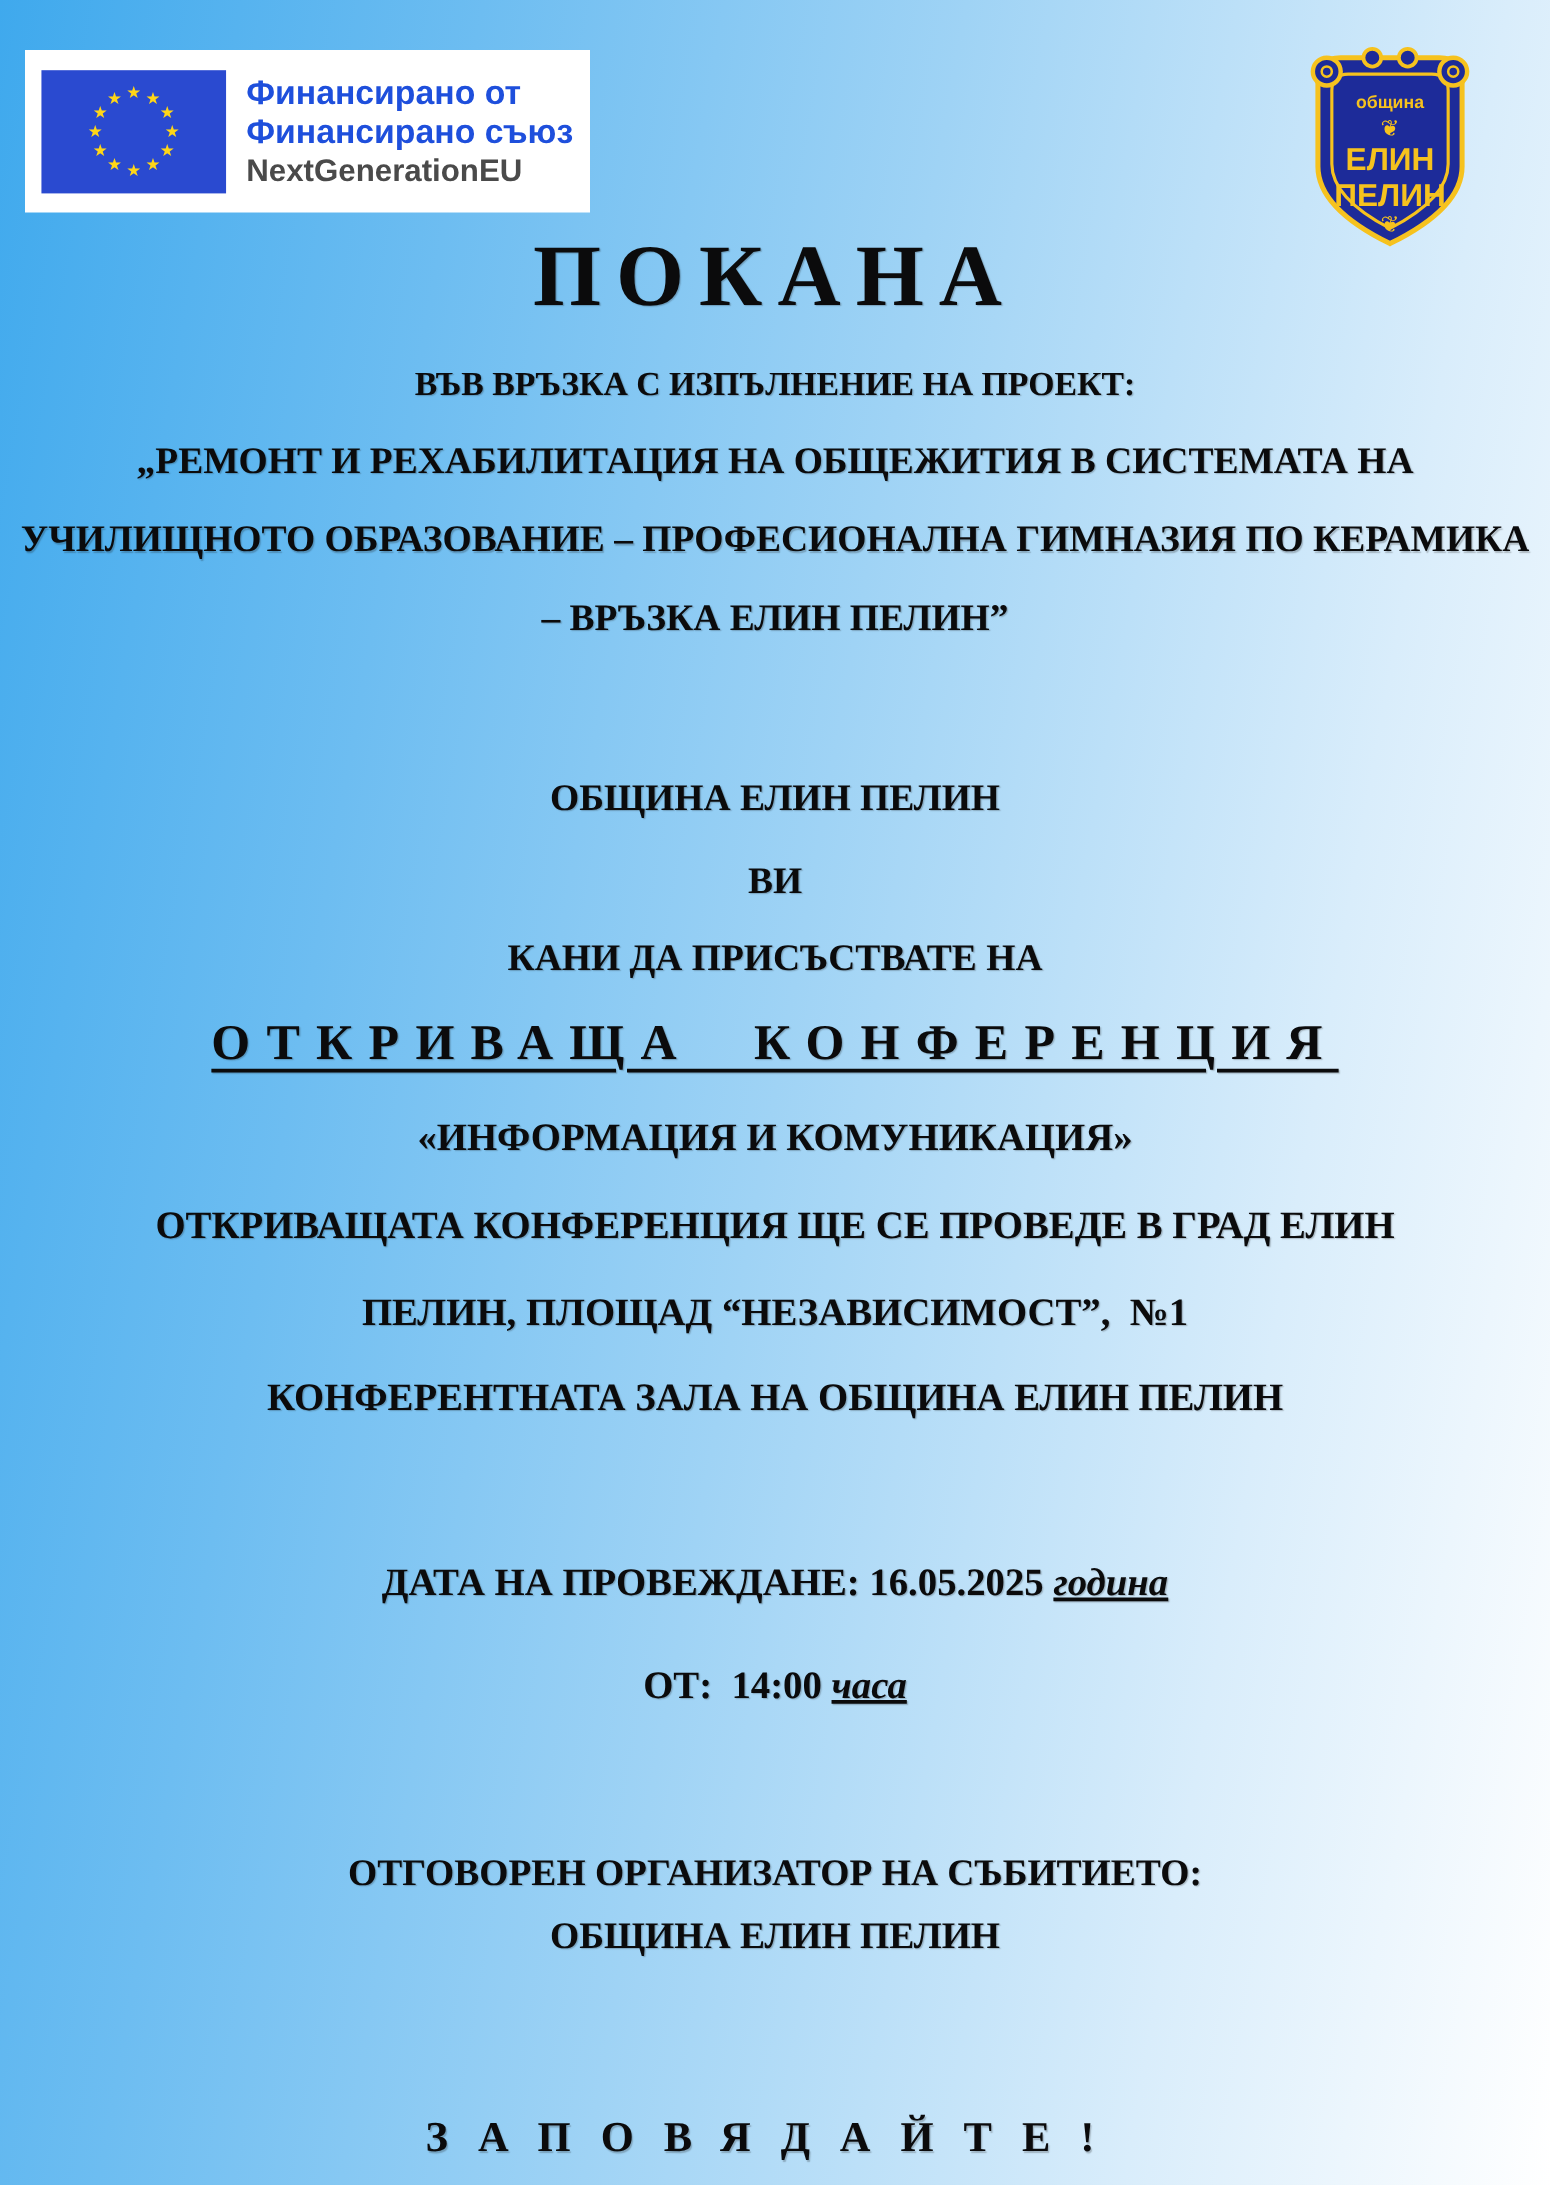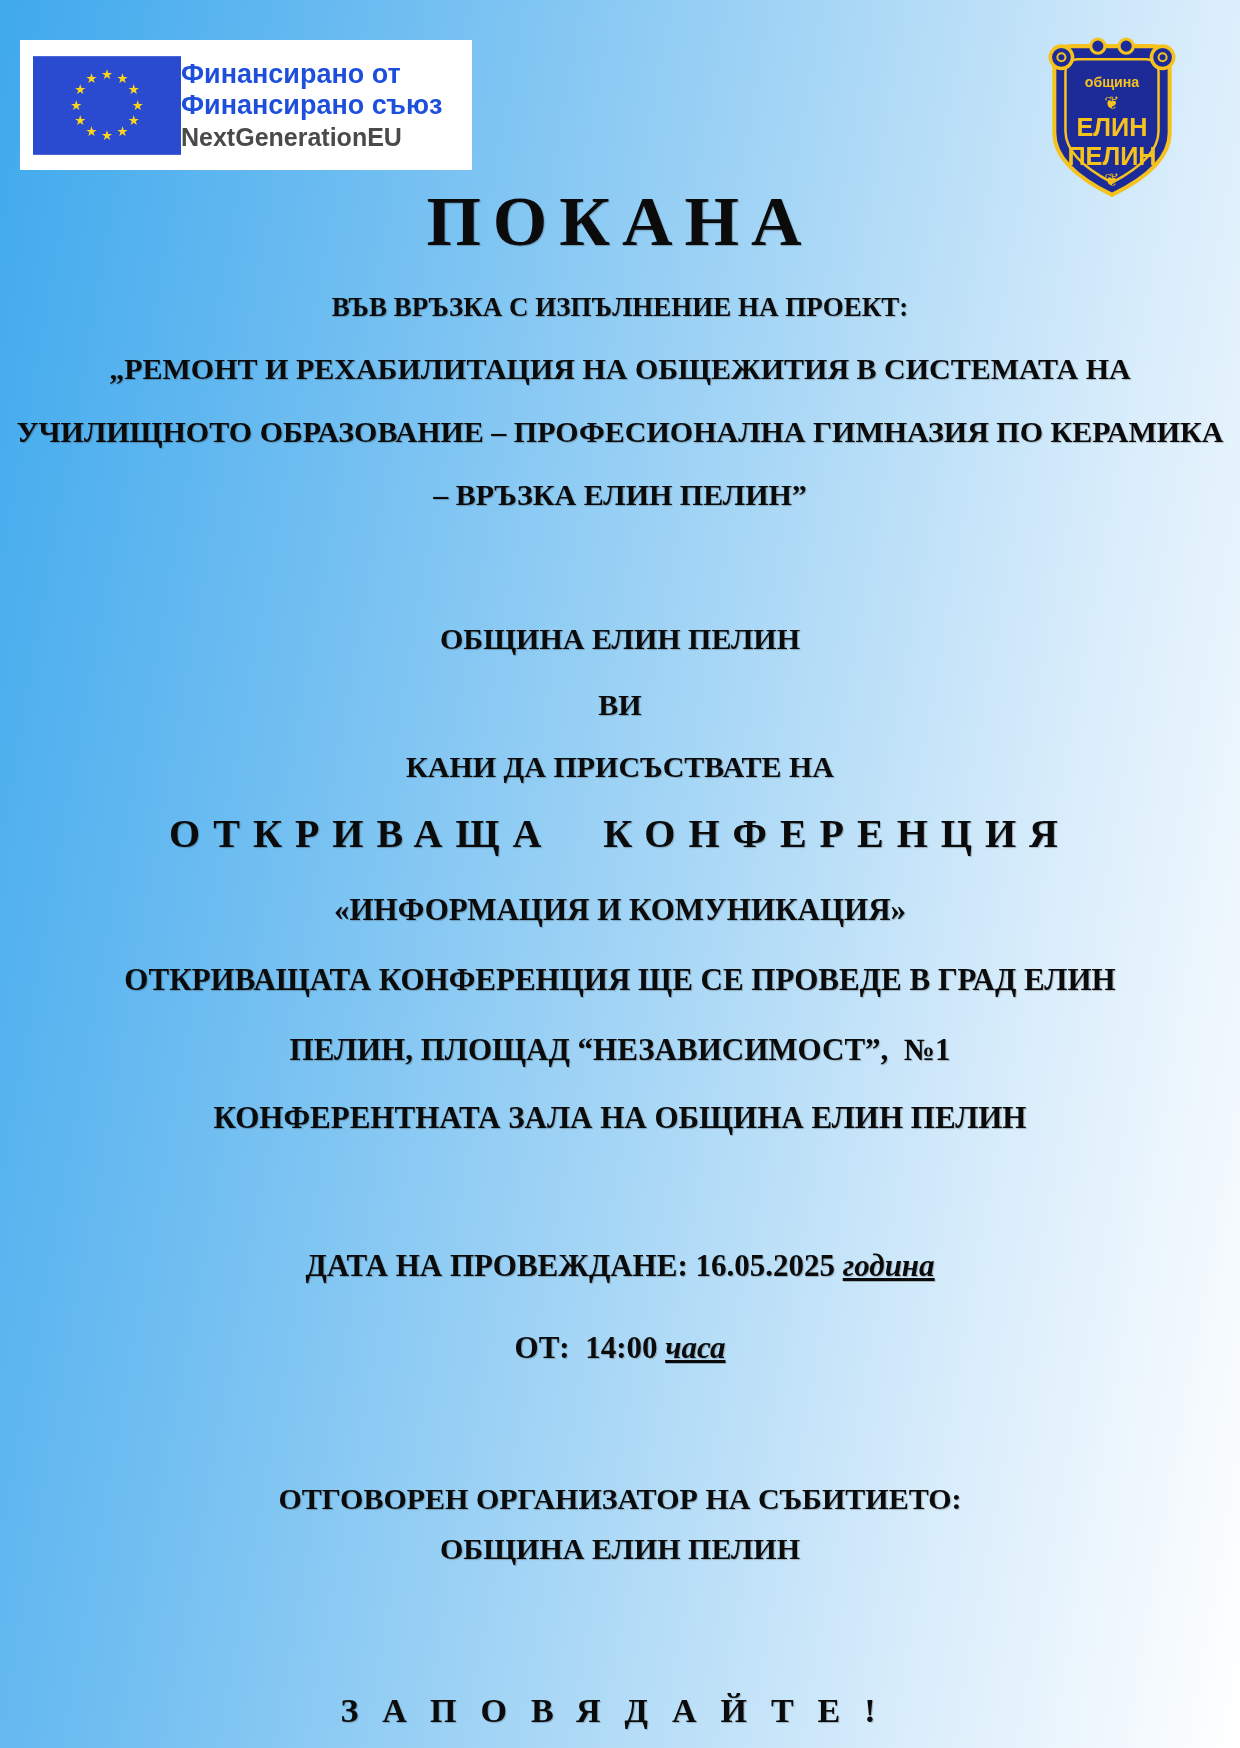--- a/index.html
+++ b/index.html
@@ -19,39 +19,39 @@
   }
   .title      { top:182px; font-size:70px; letter-spacing:12px; }
   .intro      { top:292px; font-size:27px; }
   .proj1      { top:352px; font-size:30px; }
   .proj2      { top:415px; font-size:30px; }
   .proj3      { top:478px; font-size:30px; }
   .host       { top:622px; font-size:30px; }
   .you        { top:688px; font-size:30px; }
   .invites    { top:750px; font-size:30px; }
   .event-title{ top:810px; font-size:40px; letter-spacing:13px; word-spacing:26px;
-                text-decoration-thickness:3px; text-underline-offset:8px;text-align:center; }
+                text-decoration:underline; text-decoration-thickness:3px; text-underline-offset:8px;text-align:center; }
   .subtitle   { top:892px; font-size:31px; }
   .loc1       { top:962px; font-size:31px; }
   .loc2       { top:1032px; font-size:31px; }
   .loc3       { top:1100px; font-size:31px; }
   .date       { top:1248px; font-size:31px; }
   .time       { top:1330px; font-size:31px; }
   .org-label  { top:1482px; font-size:30px; }
   .org-name   { top:1532px; font-size:30px; }
   .closing    { top:1692px; font-size:34px; letter-spacing:24px; }
   .it { font-style:italic;text-decoration:underline; }
 
   
   .eu-box {
     position:absolute; left:20px; top:40px; width:452px; height:130px;
     background:#ffffff; display:flex; align-items:center;
   }
   .eu-flag { margin-left:13px; flex:0 0 auto; }
-  .eu-text { font-family:"Liberation Sans","DejaVu Sans",sans-serif; line-height:1.12; }
+  .eu-text { margin-left:16px; font-family:"Liberation Sans","DejaVu Sans",sans-serif; line-height:1.12; }
   .eu-text .blue { color:#1e4fdc; font-weight:bold; font-size:27px; }
   .eu-text .gray { color:#4a4a4a; font-weight:bold; font-size:25px; margin-top:3px; }
 
   
   .seal { position:absolute; left:1036px; top:34px; }
 </style>
 </head>
 <body>
 
 <div class="page">

